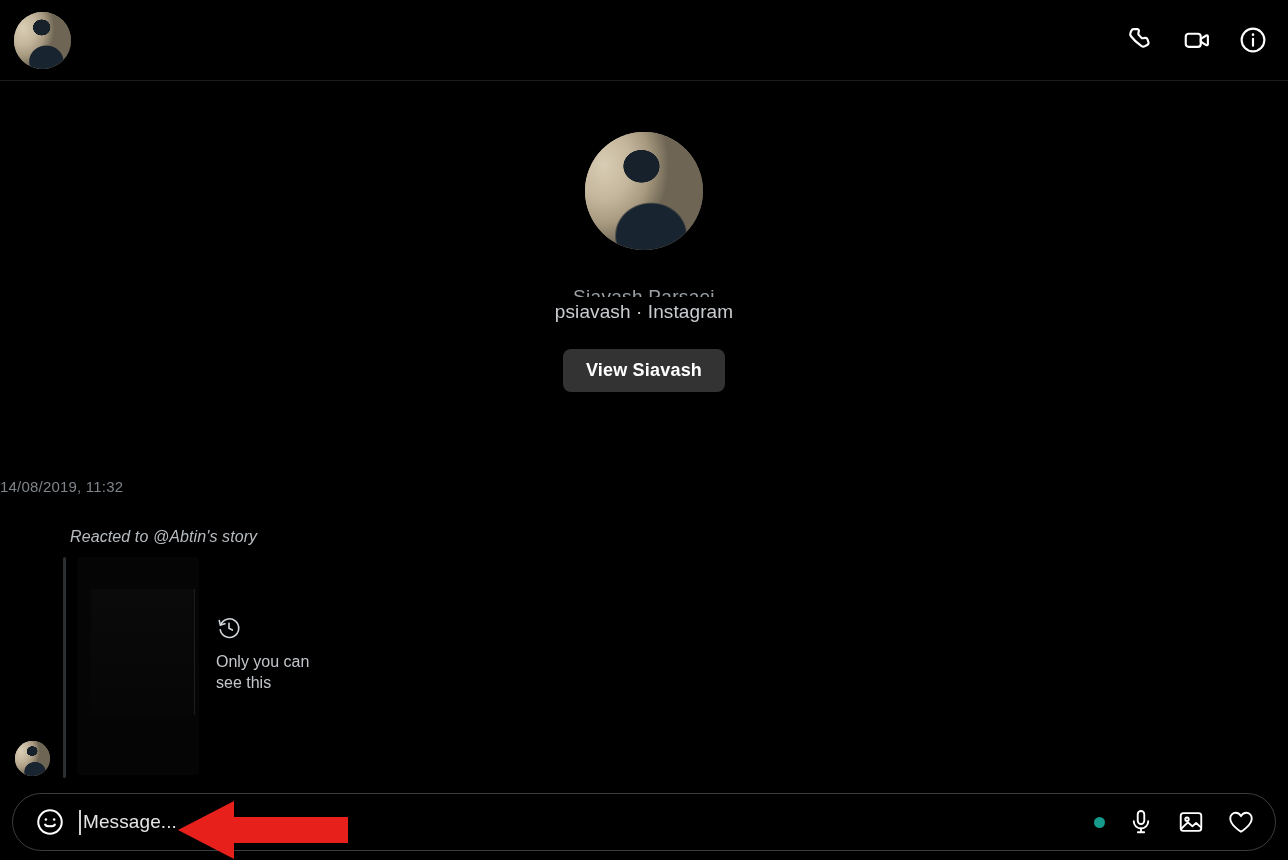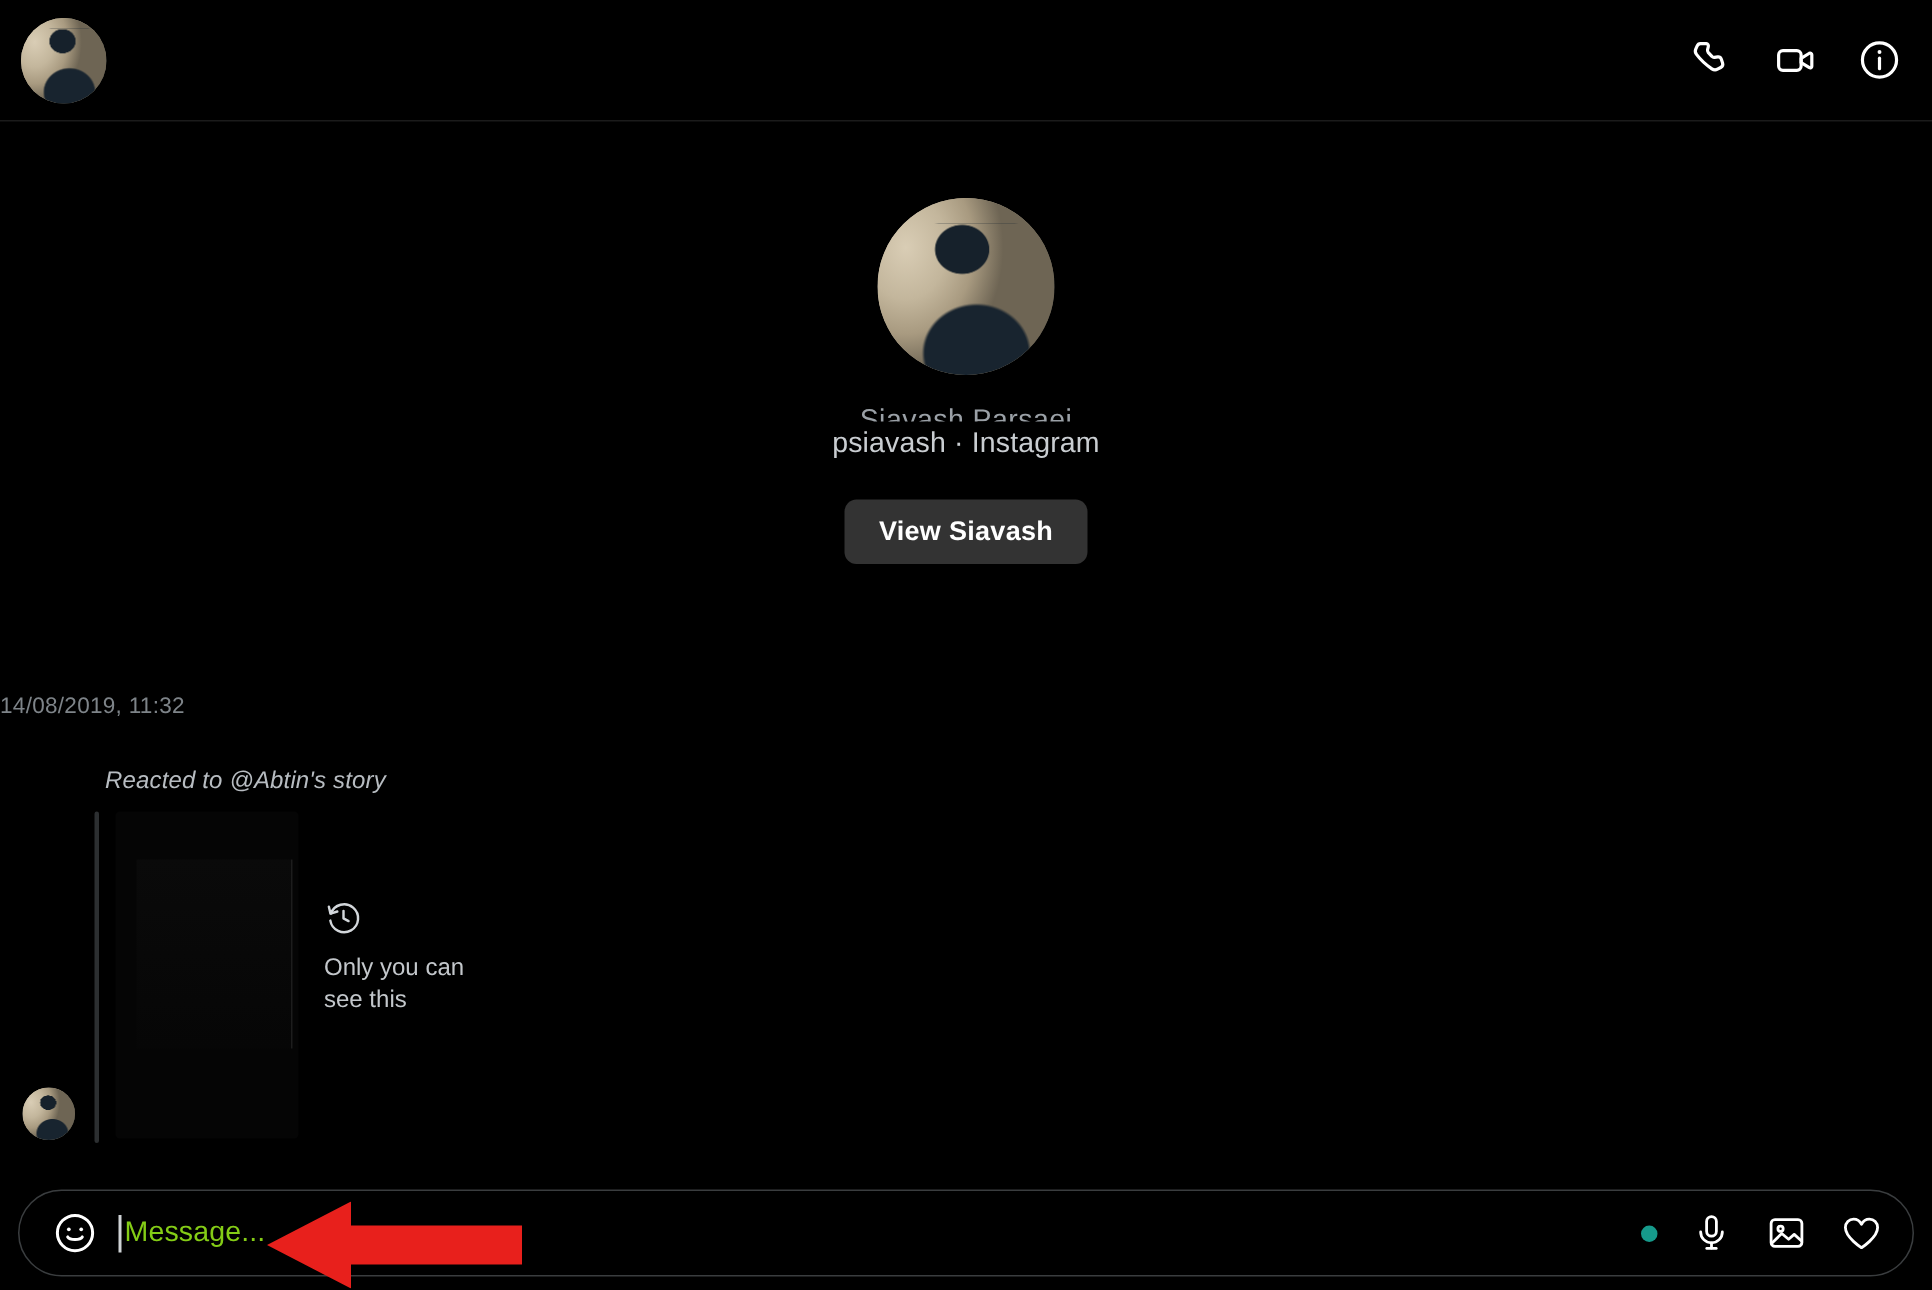--- a/index.html
+++ b/index.html
@@ -54,21 +54,21 @@
     position: absolute; left: 0; top: 81px; width: 1288px; height: 707px;
     overflow: hidden;
   }
 
   #profile-block {
     display: flex; flex-direction: column; align-items: center;
     padding-top: 51px;
   }
   #profile-avatar { width: 118px; height: 118px; }
   #profile-fullname {
-    margin-top: 20px;
+    margin-top: 36px;
     font-size: 19px; color: #9aa0a6;
     height: 11px; overflow: hidden; line-height: 22px;
     letter-spacing: .3px;
   }
   #profile-handle {
     margin-top: 4px;
     font-size: 19px; color: #c9cdd1; letter-spacing: .1px;
   }
   #view-profile-button {
     margin-top: 26px;
@@ -140,21 +140,21 @@
   #emoji-button svg { display: block; width: 30px; height: 30px; }
   #composer-field {
     flex: 1 1 auto; position: relative; height: 34px;
     display: flex; align-items: center;
     margin-left: 14px;
   }
   #composer-caret {
     width: 2px; height: 25px; background: #cfd3d6; flex: none;
   }
   #composer-placeholder {
-    font-size: 19px; color: #84cc16; margin-left: 2px; letter-spacing: .1px;
+    font-size: 19px; color: #e5e5e5; margin-left: 2px; letter-spacing: .1px;
   }
   #composer-icons { display: flex; align-items: center; gap: 22px; flex: none; }
   #status-dot { width: 11px; height: 11px; border-radius: 50%; background: #169a8b; }
   .cicon { width: 28px; height: 28px; cursor: pointer; }
   .cicon svg { display: block; width: 28px; height: 28px; }
 
   
   #annotation-arrow {
     position: absolute; left: 178px; top: 801px;
     width: 170px; height: 58px;

